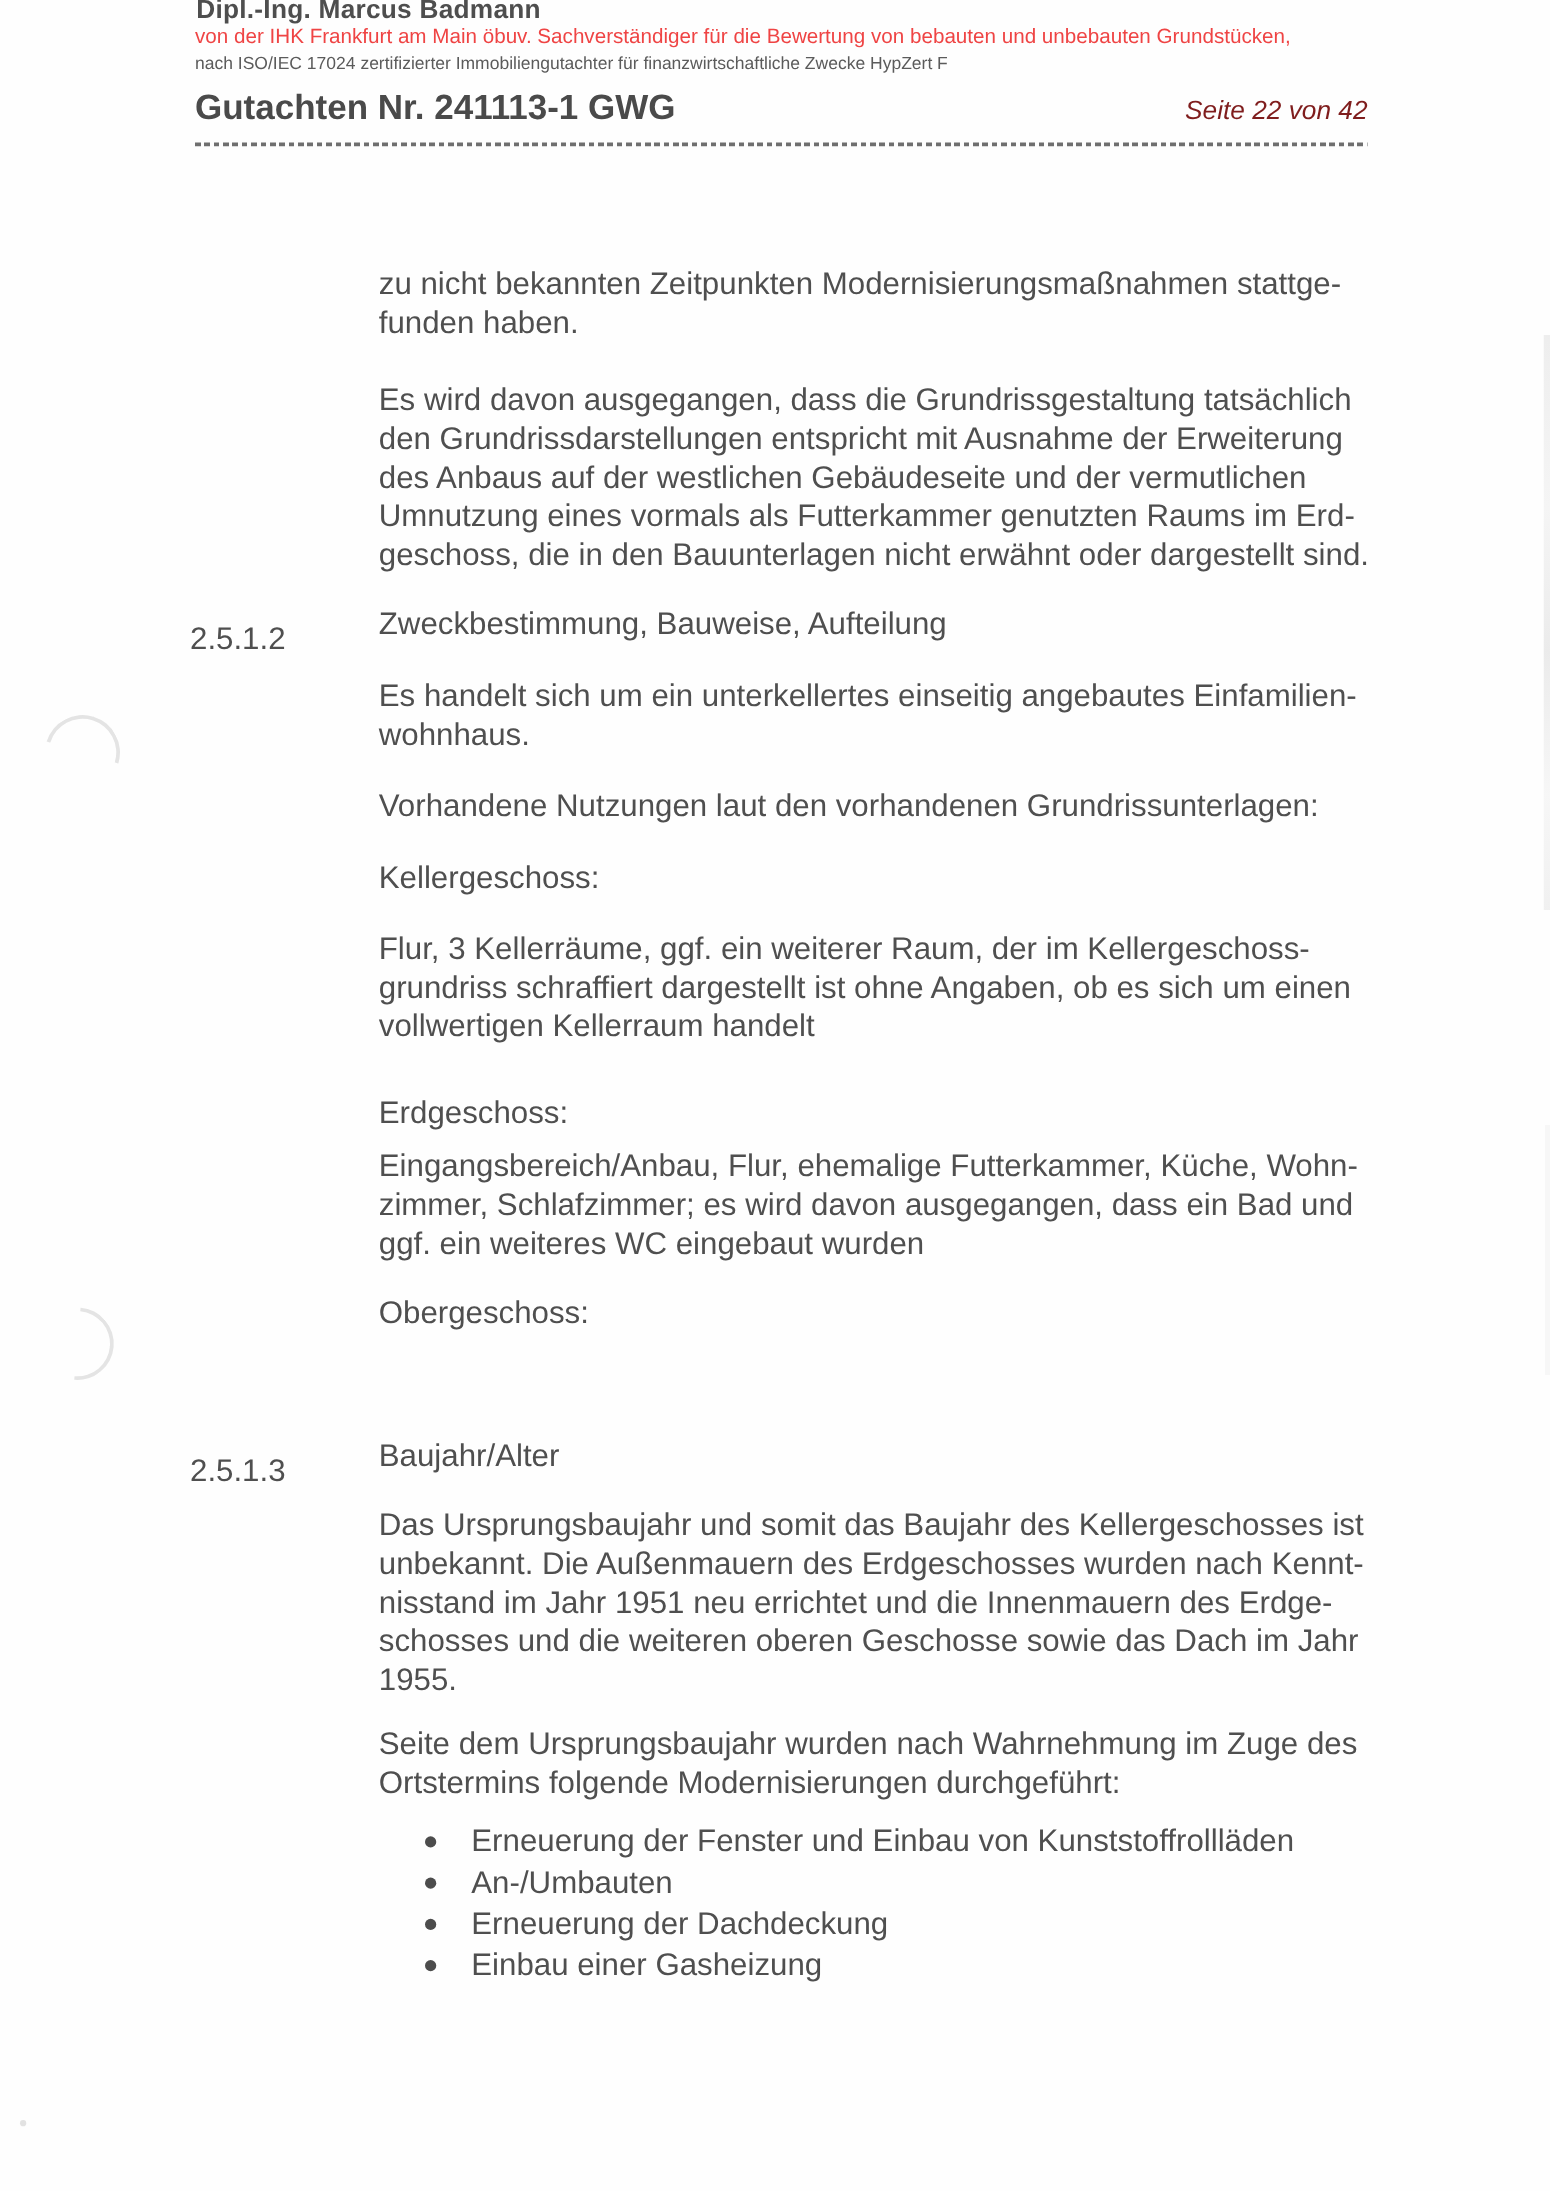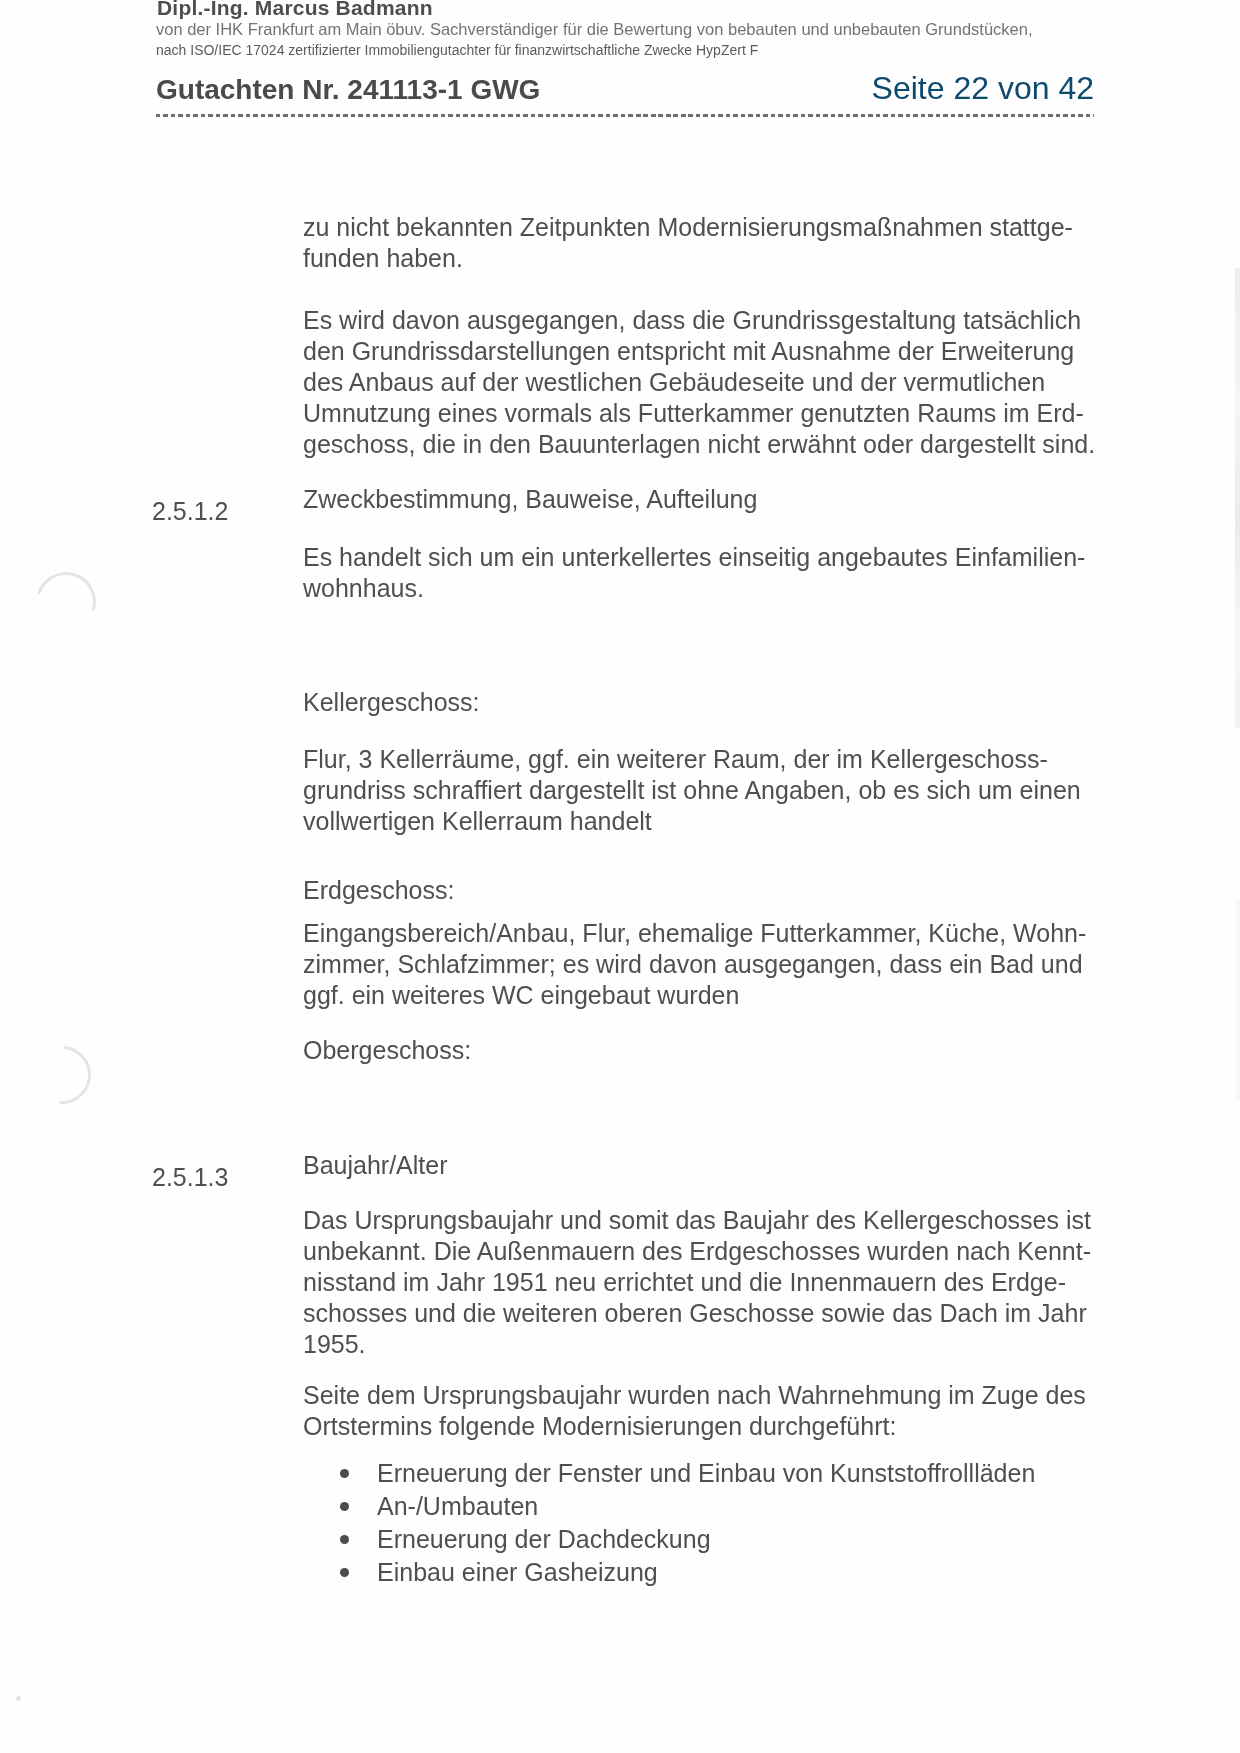--- a/index.html
+++ b/index.html
@@ -12,32 +12,32 @@
     color:#4f4f4f;
   }
   
   .author-name {
     position:absolute; left:157px; top:-4px;
     font-size:21px; font-weight:bold; color:#4e4e4e;
     letter-spacing:.2px; white-space:nowrap;
   }
   .author-sub1 {
     position:absolute; left:156px; top:20px;
-    font-size:16.5px; color:#737373; white-space:nowrap;
+    font-size:16.5px; color:#ef4444; white-space:nowrap;
   }
   .author-sub2 {
     position:absolute; left:156px; top:42px;
     font-size:14px; color:#5b5b5b; white-space:nowrap;
   }
   .title-row {
     position:absolute; left:156px; top:70px; width:938px;
     display:flex; justify-content:space-between; align-items:baseline;
   }
   .report-title { font-size:28px; font-weight:bold; color:#4a4a4a; white-space:nowrap; }
-  .page-indicator { font-size:32px; color:#0c4a6e; white-space:nowrap; }
+  .page-indicator { font-size:21px; color:#7f1d1d; white-space:nowrap;font-style:italic; }
   .dashed-rule {
     position:absolute; left:156px; top:114px; width:938px; height:3px;
     background:repeating-linear-gradient(90deg,#6f6f6f 0 4.5px,transparent 4.5px 7.5px);
   }
   
   .para, .label, .section-heading, .section-number {
     font-size:25px; line-height:31px; color:#4f4f4f;
   }
   .para {
     position:absolute; left:303px; width:810px;
@@ -112,20 +112,21 @@
 des Anbaus auf der westlichen Gebäudeseite und der vermutlichen
 Umnutzung eines vormals als Futterkammer genutzten Raums im Erd-
 geschoss, die in den Bauunterlagen nicht erwähnt oder dargestellt sind.</div>
 
   <div class="section-row" style="top:484px">
     <span class="section-number">2.5.1.2</span>
     <span class="section-heading">Zweckbestimmung, Bauweise, Aufteilung</span>
   </div>
   <div class="para" style="top:542px">Es handelt sich um ein unterkellertes einseitig angebautes Einfamilien-
 wohnhaus.</div>
+  <div class="para" style="top:630px">Vorhandene Nutzungen laut den vorhandenen Grundrissunterlagen:</div>
 
   <div class="label" style="top:687px">Kellergeschoss:</div>
   <div class="para" style="top:744px">Flur, 3 Kellerräume, ggf. ein weiterer Raum, der im Kellergeschoss-
 grundriss schraffiert dargestellt ist ohne Angaben, ob es sich um einen
 vollwertigen Kellerraum handelt</div>
 
   <div class="label" style="top:875px">Erdgeschoss:</div>
   <div class="para" style="top:918px">Eingangsbereich/Anbau, Flur, ehemalige Futterkammer, Küche, Wohn-
 zimmer, Schlafzimmer; es wird davon ausgegangen, dass ein Bad und
 ggf. ein weiteres WC eingebaut wurden</div>

